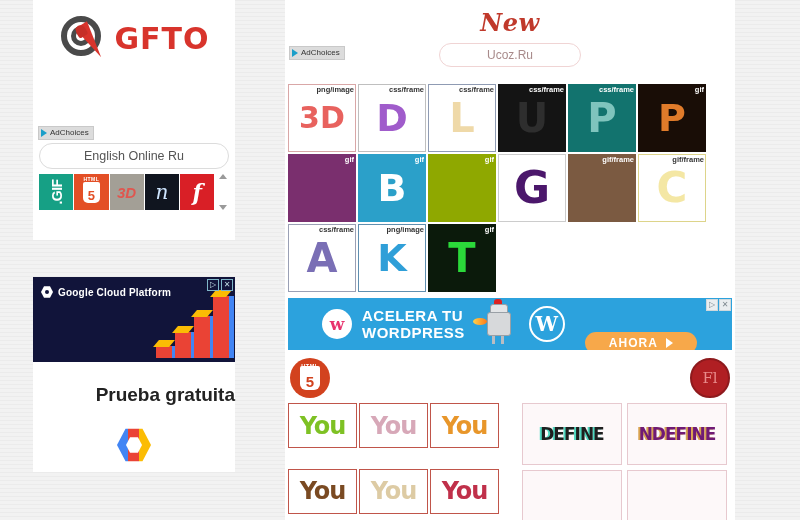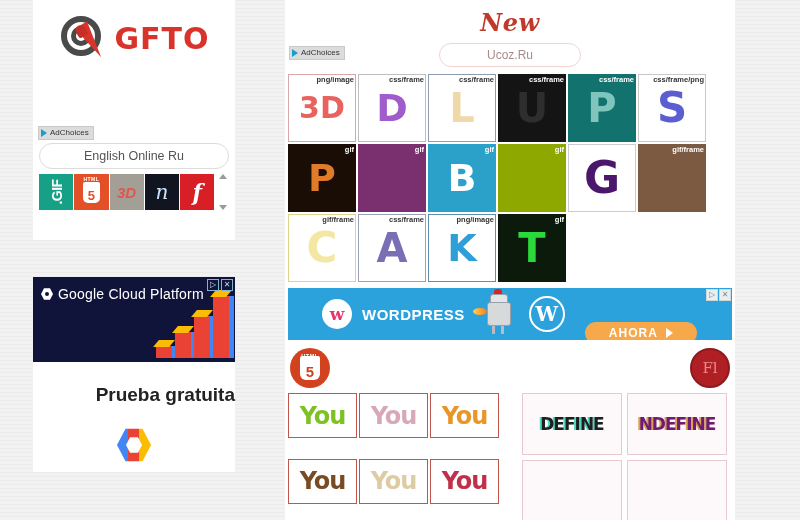--- a/index.html
+++ b/index.html
@@ -55,21 +55,21 @@
   .sc-ar{width:0;height:0;border-left:4px solid transparent;border-right:4px solid transparent;}
   .sc-up{border-bottom:5px solid #9a9a9a;}
   .sc-dn{border-top:5px solid #9a9a9a;}
 
   
   .gad{position:absolute;left:33px;top:277px;width:202px;background:#fff;}
   .gad-img{height:85px;background:#11143a;position:relative;overflow:hidden;}
   .gcp-logo{position:absolute;left:8px;top:9px;display:flex;align-items:center;gap:5px;}
   .gcp-hex{width:12px;height:12px;background:#fff;clip-path:polygon(25% 2%,75% 2%,100% 50%,75% 98%,25% 98%,0% 50%);position:relative;}
   .gcp-hex:after{content:"";position:absolute;left:4px;top:4px;width:4px;height:4px;background:#11143a;border-radius:50%;}
-  .gcp-txt{color:#fff;font-size:14px;letter-spacing:.2px;}
+  .gcp-txt{color:#fff;font-size:10px;letter-spacing:.2px;font-weight:bold;}
   .bars{position:absolute;right:6px;bottom:4px;display:flex;align-items:flex-end;gap:3px;}
   .bar{position:relative;}
   .bar .face{background:#ea4335;width:16px;}
   .bar .side{position:absolute;right:-5px;bottom:0;width:5px;background:#4285f4;}
   .bar .top{position:absolute;left:0;top:-6px;width:16px;height:7px;background:#fbbc04;transform:skewX(-40deg);}
   .gad-close{position:absolute;right:2px;top:2px;display:flex;gap:2px;}
   .gad-close i{display:block;width:10px;height:10px;border:1px solid #7fb6c9;color:#bcd8e2;font-size:8px;font-style:normal;text-align:center;line-height:10px;}
   .gad-body{text-align:right;padding:22px 0 10px 0;}
   .gad-title{font-size:19px;font-weight:bold;color:#222;}
   .gad-hex{margin:22px auto 0 auto;width:34px;height:34px;position:relative;}
@@ -79,21 +79,21 @@
 
   
   .main{position:absolute;left:285px;top:0;width:450px;height:520px;background:#fff;}
   .new-title{text-align:center;font-family:"DejaVu Serif", serif;font-size:24px;color:#c0392b;padding-top:8px;
       font-style:italic;font-weight:bold;letter-spacing:.5px;}
   .topbar{position:relative;height:26px;margin-top:6px;}
   .ac-main{position:absolute;left:4px;top:3px;}
   .topbtns{display:flex;justify-content:center;gap:22px;}
   .tpill{border:1px solid #f0d4d4;border-radius:16px;width:140px;text-align:center;font-size:12px;color:#a88b8b;padding:4px 0;background:#fff;}
 
-  .grid{margin-top:5px;display:flex;flex-wrap:wrap;gap:2px;padding:0 3px;}
+  .grid{margin-top:15px;display:flex;flex-wrap:wrap;gap:2px;padding:0 3px;}
   .tile{width:68px;height:68px;position:relative;box-sizing:border-box;overflow:hidden;display:flex;align-items:center;justify-content:center;}
   .tile .tag{position:absolute;right:1px;top:0px;font-size:7.5px;font-weight:bold;line-height:9px;z-index:3;}
   .tile .glyph{font-size:40px;font-weight:bold;line-height:1;font-family:"DejaVu Sans", sans-serif;}
 
   
   .banner{margin:6px 3px 0 3px;height:52px;background:#2ca2dd;position:relative;display:flex;align-items:center;overflow:hidden;}
   .bn-w{width:30px;height:30px;border-radius:50%;background:#fff;margin-left:34px;display:flex;align-items:center;justify-content:center;
       color:#e8336d;font-weight:bold;font-size:17px;font-family:"DejaVu Serif",serif;}
   .bn-txt{color:#fff;font-weight:bold;font-size:15px;line-height:17px;margin-left:10px;letter-spacing:.5px;}
   .bn-robot{margin-left:16px;width:34px;height:40px;position:relative;}
@@ -252,24 +252,20 @@
           <div class="glyph" style="color: rgb(239, 217, 168); font-size: 40px;">L</div>
         </div>
         <div class="tile" style="background: rgb(20, 20, 20); border: 1px solid rgb(20, 20, 20);">
           <div class="tag" style="color: rgb(255, 255, 255);">css/frame</div>
           <div class="glyph" style="color: rgb(46, 46, 46); font-size: 40px;">U</div>
         </div>
         <div class="tile" style="background: rgb(18, 115, 110); border: 1px solid rgb(18, 115, 110);">
           <div class="tag" style="color: rgb(255, 255, 255);">css/frame</div>
           <div class="glyph" style="color: rgb(127, 196, 189); font-size: 40px;">P</div>
         </div>
-        <div class="tile" style="background: rgb(255, 255, 255); border: 1px solid rgb(200, 200, 200);">
-          <div class="tag" style="color: rgb(51, 51, 51);">css/frame/png</div>
-          <div class="glyph" style="color: rgb(91, 94, 208); font-size: 42px;">S</div>
-        </div>
         <div class="tile" style="background: rgb(25, 13, 6); border: 1px solid rgb(25, 13, 6);">
           <div class="tag" style="color: rgb(255, 255, 255);">gif</div>
           <div class="glyph" style="color: rgb(224, 123, 42); font-size: 38px;">P</div>
         </div>
         <div class="tile" style="background: rgb(122, 47, 110); border: 1px solid rgb(122, 47, 110);">
           <div class="tag" style="color: rgb(255, 255, 255);">gif</div>
           <div class="glyph" style="color: rgb(227, 100, 192); font-size: 38px;"></div>
         </div>
         <div class="tile" style="background: rgb(43, 160, 201); border: 1px solid rgb(43, 160, 201);">
           <div class="tag" style="color: rgb(255, 255, 255);">gif</div>
@@ -301,20 +297,21 @@
         </div>
         <div class="tile" style="background: rgb(11, 26, 11); border: 1px solid rgb(11, 26, 11);">
           <div class="tag" style="color: rgb(255, 255, 255);">gif</div>
           <div class="glyph" style="color: rgb(43, 217, 58); font-size: 40px;">T</div>
         </div>
       </div>
 
     <div class="banner">
       <div class="bn-w">w</div>
       <div class="bn-txt">
+        <div>ACELERA TU</div>
         <div>WORDPRESS</div>
       </div>
       <div class="bn-robot">
         <div class="flame"></div>
           <div class="hat"></div>
           <div class="head"></div>
           <div class="body"></div>
         <div class="leg" style="left:11px"></div>
           <div class="leg" style="left:20px"></div>
       </div>

